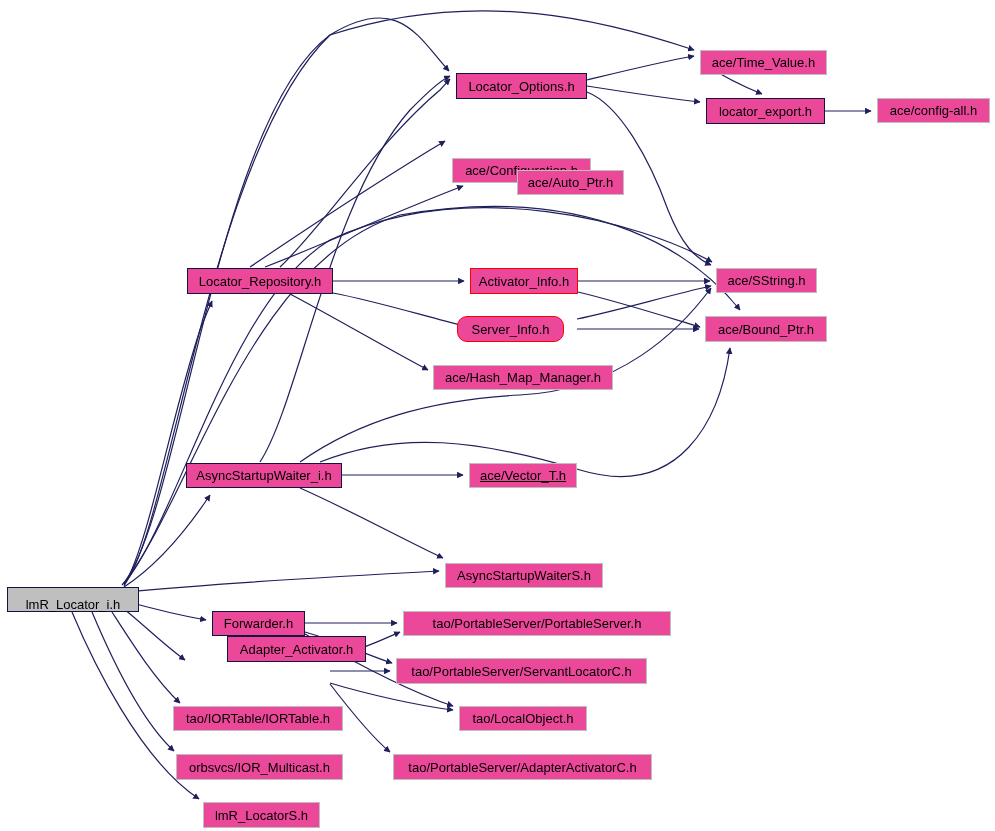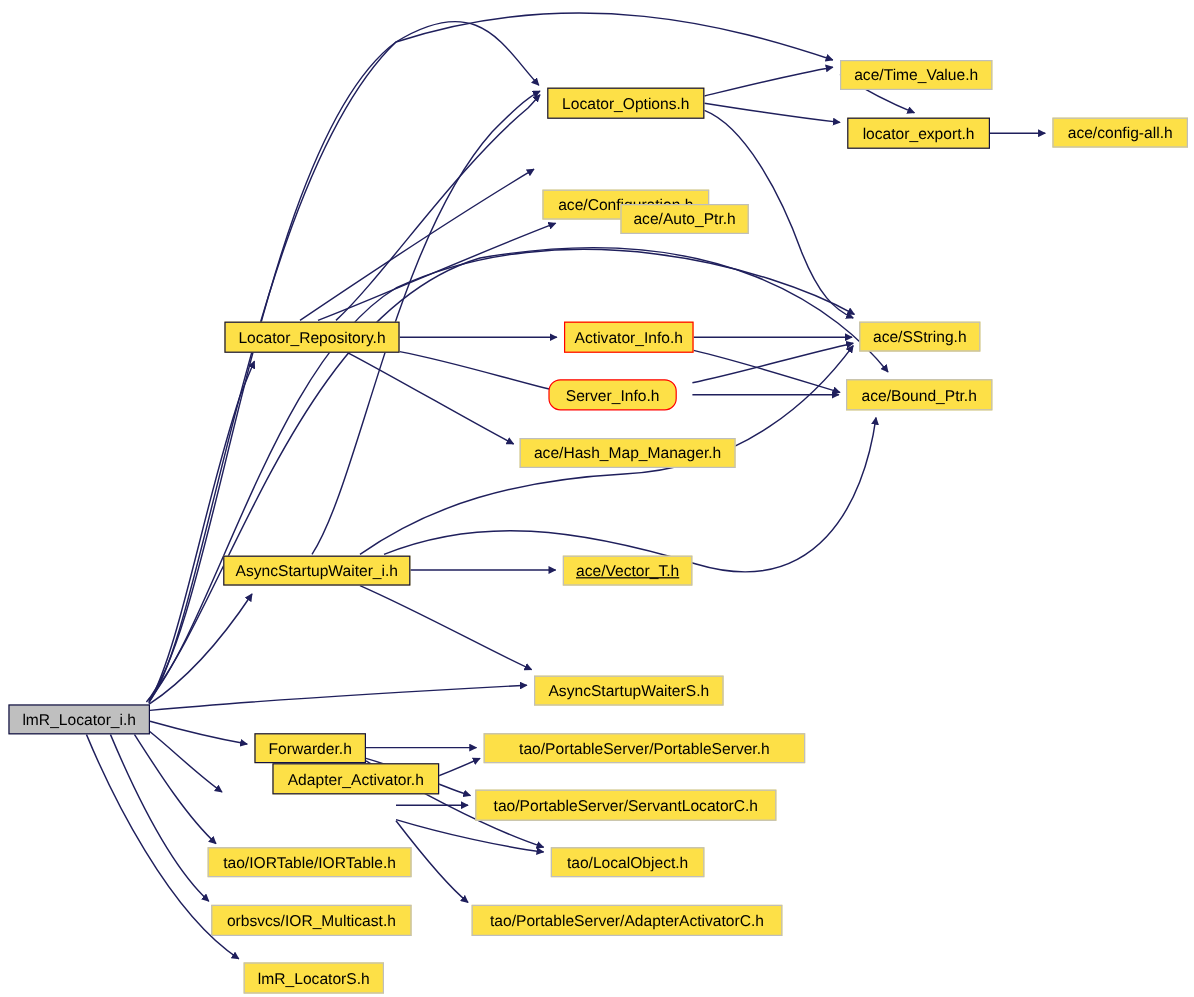--- a/index.html
+++ b/index.html
@@ -25,21 +25,21 @@
   .node {
     position: absolute;
     box-sizing: border-box;
     display: flex;
     align-items: center;
     justify-content: center;
     font-size: 13px;
     line-height: 1;
     color: #000000;
     white-space: nowrap;
-    background: #fde047;
+    background: #ec4899;
     border: 1px solid #bebebe;
     z-index: 5;
   }
   .node.solid {
     border: 1px solid #121244;
   }
   .node.red {
     border: 1px solid #ff0000;
   }
   .node.current {
@@ -96,21 +96,21 @@
         <path d="M 305,623 C 340,623 370,623 397,623" fill="none" stroke="#1f1f5c" stroke-width="1.2" marker-end="url(#arrow)"></path>
         <path d="M 305,632 C 340,642 370,656 392,663" fill="none" stroke="#1f1f5c" stroke-width="1.2" marker-end="url(#arrow)"></path>
         <path d="M 305,634 C 350,660 410,692 453,706" fill="none" stroke="#1f1f5c" stroke-width="1.2" marker-end="url(#arrow)"></path>
         <path d="M 330,659 C 360,650 382,640 400,632" fill="none" stroke="#1f1f5c" stroke-width="1.2" marker-end="url(#arrow)"></path>
         <path d="M 330,671 C 355,671 375,671 390,671" fill="none" stroke="#1f1f5c" stroke-width="1.2" marker-end="url(#arrow)"></path>
         <path d="M 330,683 C 370,695 420,706 453,710" fill="none" stroke="#1f1f5c" stroke-width="1.2" marker-end="url(#arrow)"></path>
         <path d="M 330,684 C 350,710 375,740 390,752" fill="none" stroke="#1f1f5c" stroke-width="1.2" marker-end="url(#arrow)"></path>
       </g>
   </svg>
   <div id="node-layer">
-      <div class="node current" style="left: 7px; top: 587px; width: 118px; height: 25px;">
+      <div class="node current" style="left: 7px; top: 587px; width: 132px; height: 25px; align-items: flex-end;">
         <span class="node-label">lmR_Locator_i.h</span>
       </div>
       <div class="node solid" style="left: 456px; top: 73px; width: 131px; height: 26px;">
         <span class="node-label">Locator_Options.h</span>
       </div>
       <div class="node " style="left: 700px; top: 50px; width: 127px; height: 25px;">
         <span class="node-label">ace/Time_Value.h</span>
       </div>
       <div class="node solid" style="left: 706px; top: 98px; width: 119px; height: 26px;">
         <span class="node-label">locator_export.h</span>

